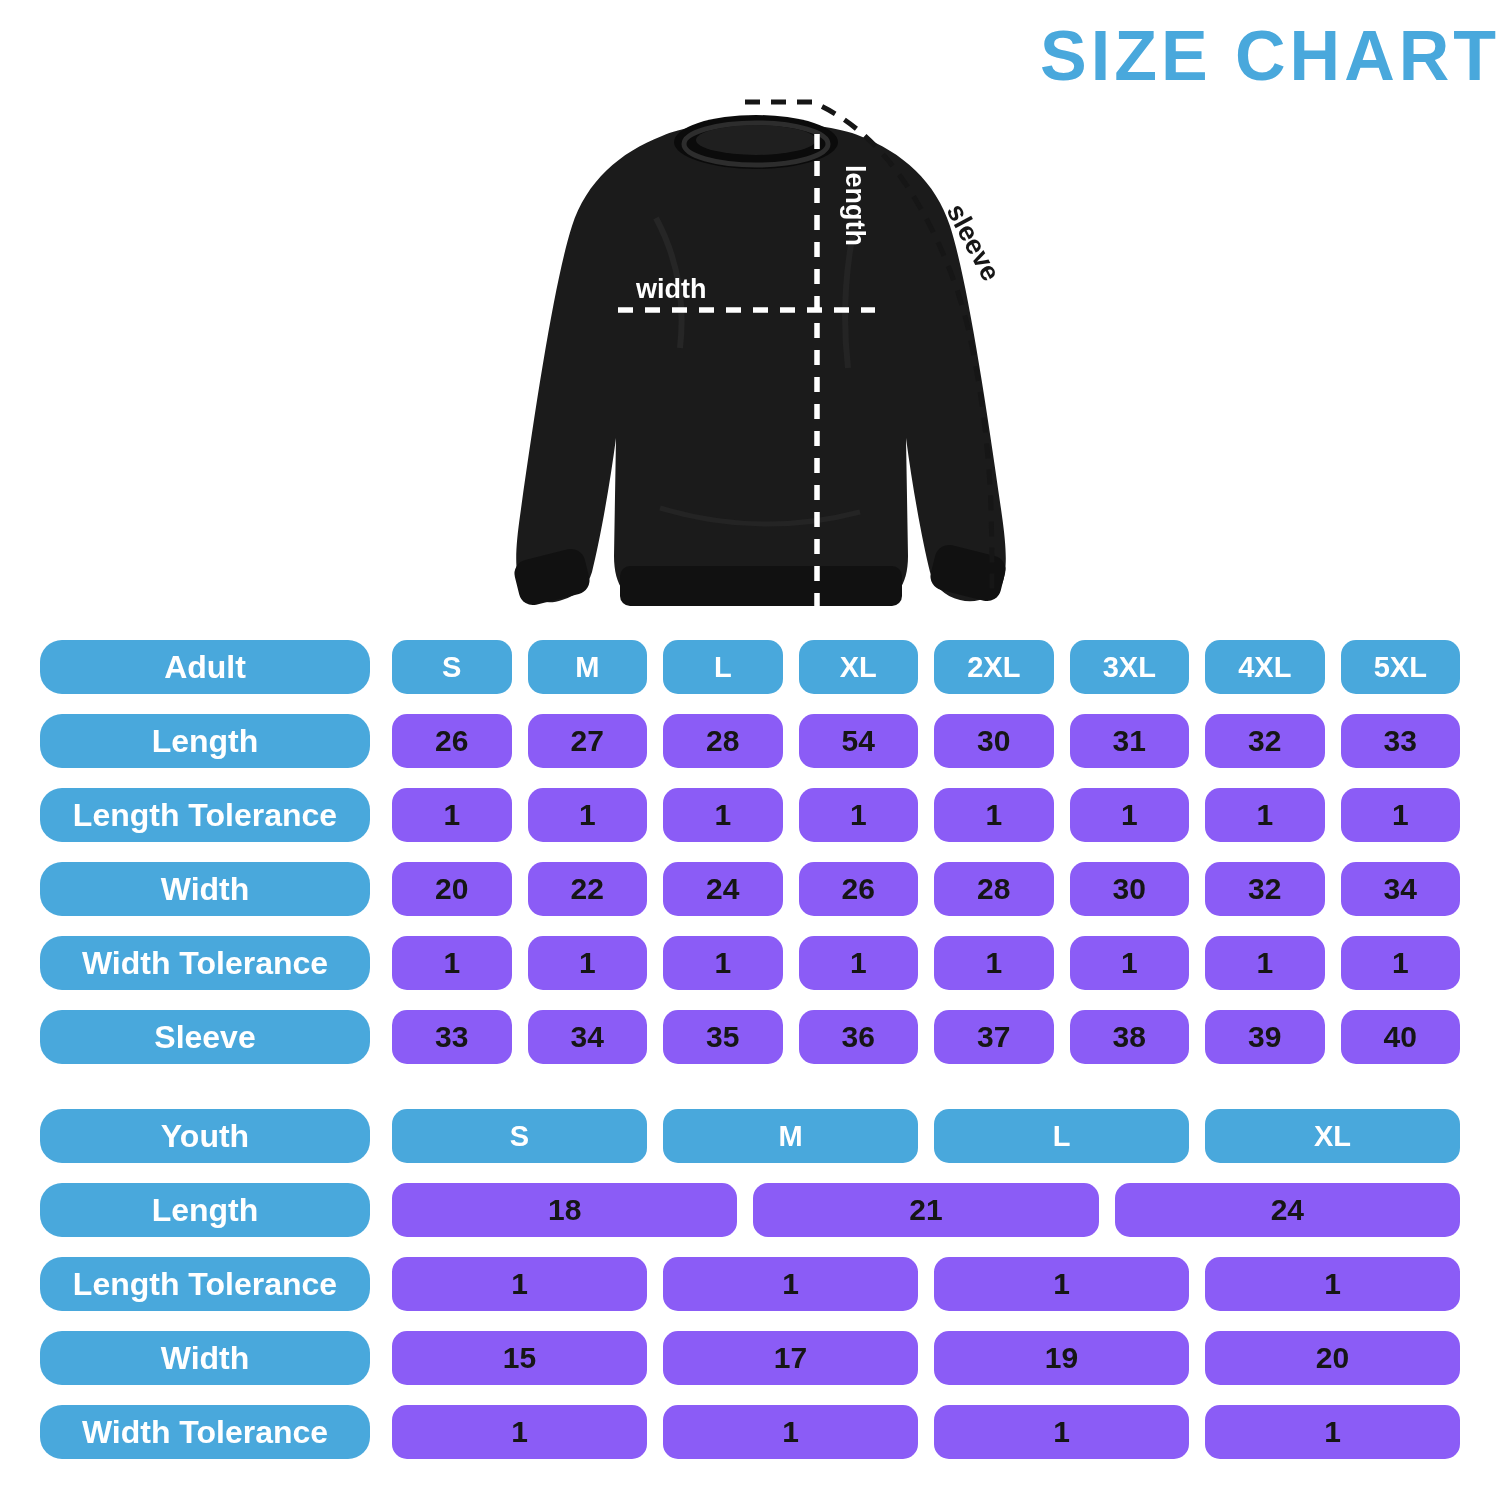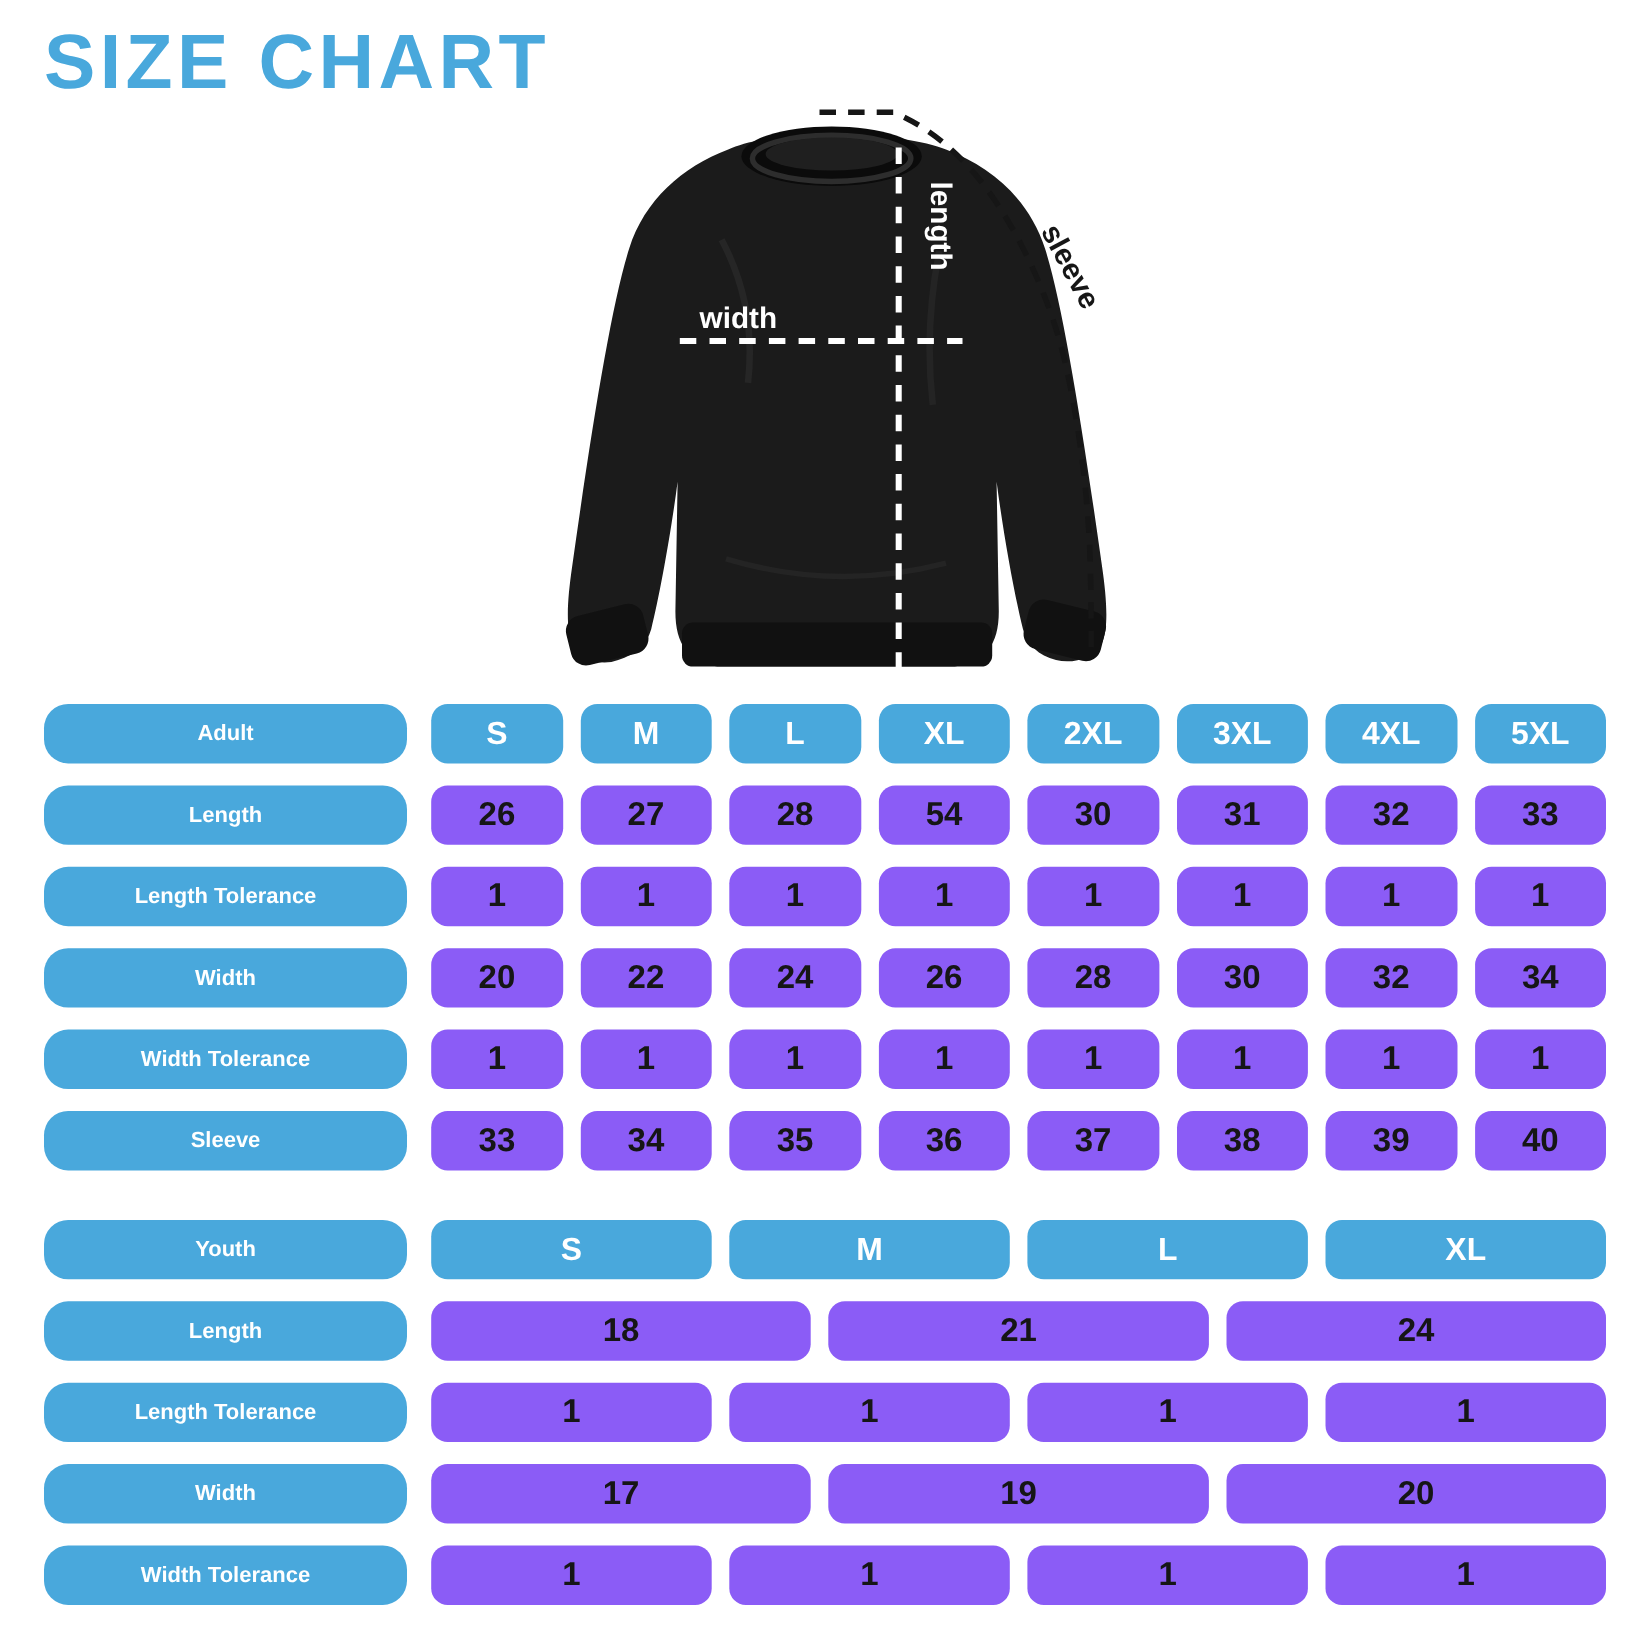--- a/index.html
+++ b/index.html
@@ -5,21 +5,21 @@
   html, body { margin: 0; padding: 0; background: #ffffff; }
   body {
     width: 1500px; height: 1500px;
     font-family: "Liberation Sans", "DejaVu Sans", sans-serif;
     position: relative; overflow: hidden;
   }
   .page { position: absolute; inset: 0; }
 
   .title {
     position: absolute; top: 16px; left: 0; right: 0;
-    margin: 0; text-align: left;
+    margin: 0; text-align: right;
     font-size: 70px; font-weight: 800; letter-spacing: 4px;
     color: #49A8DC;
     padding-left: 40px;
   }
 
   .figure {
     position: absolute; left: 450px; top: 88px;
     width: 620px; height: 556px;
   }
   .figure svg { width: 100%; height: 100%; display: block; }
@@ -30,21 +30,21 @@
   }
   #adult-table { top: 640px; }
   #youth-table { top: 1109px; }
 
   .row { display: flex; gap: 22px; height: 54px; }
   .row-label {
     flex: 0 0 330px; width: 330px;
     background: #49A8DC; color: #ffffff;
     border-radius: 22px;
     display: flex; align-items: center; justify-content: center;
-    font-size: 20px; font-weight: 700;
+    font-size: 32px; font-weight: 700;
   }
   .cells { flex: 1; display: flex; gap: 16px; }
   .cell {
     flex: 1; border-radius: 15px;
     display: flex; align-items: center; justify-content: center;
     font-weight: 700;
   }
   .cell.header { background: #49A8DC; color: #ffffff; font-size: 29px; }
   .cell.data   { background: #8b5cf6; color: #161616; font-size: 30px; }
 
@@ -218,20 +218,21 @@
         <div class="cells">
           <div class="cell data">1</div>
           <div class="cell data">1</div>
           <div class="cell data">1</div>
           <div class="cell data">1</div>
         </div>
       </div>
       <div class="row">
         <div class="row-label">Width</div>
         <div class="cells">
+          <div class="cell data">15</div>
           <div class="cell data">17</div>
           <div class="cell data">19</div>
           <div class="cell data">20</div>
         </div>
       </div>
       <div class="row">
         <div class="row-label">Width Tolerance</div>
         <div class="cells">
           <div class="cell data">1</div>
           <div class="cell data">1</div>

